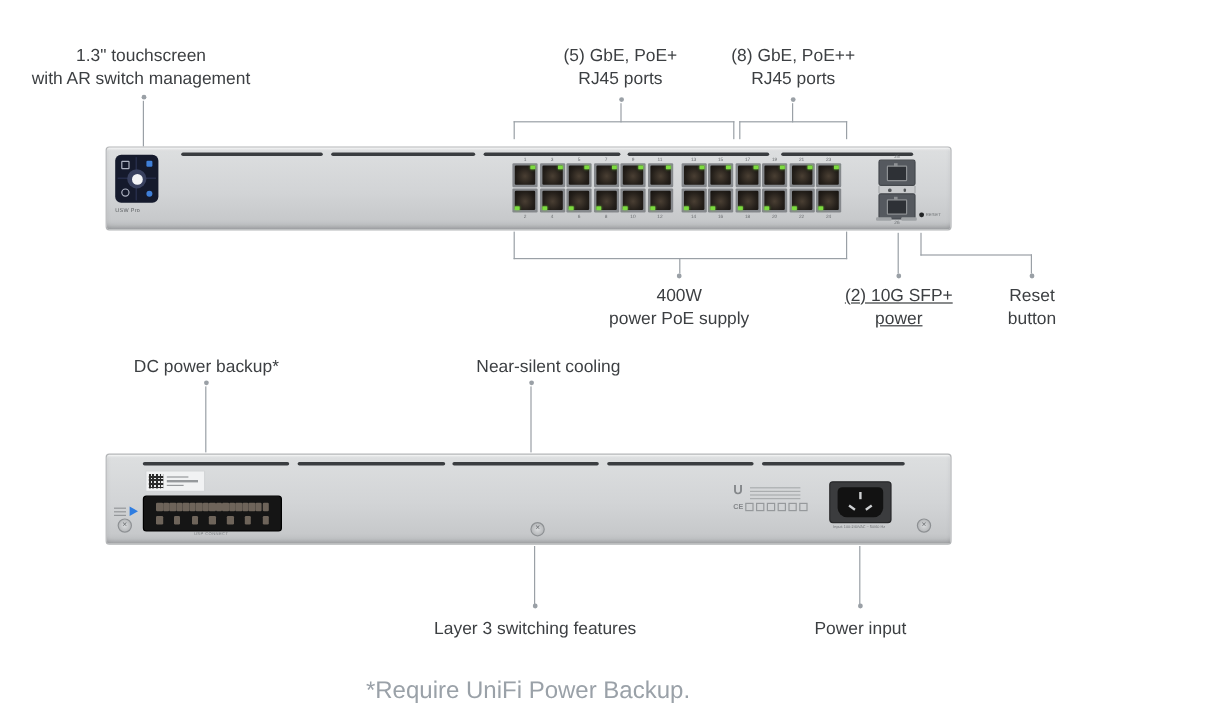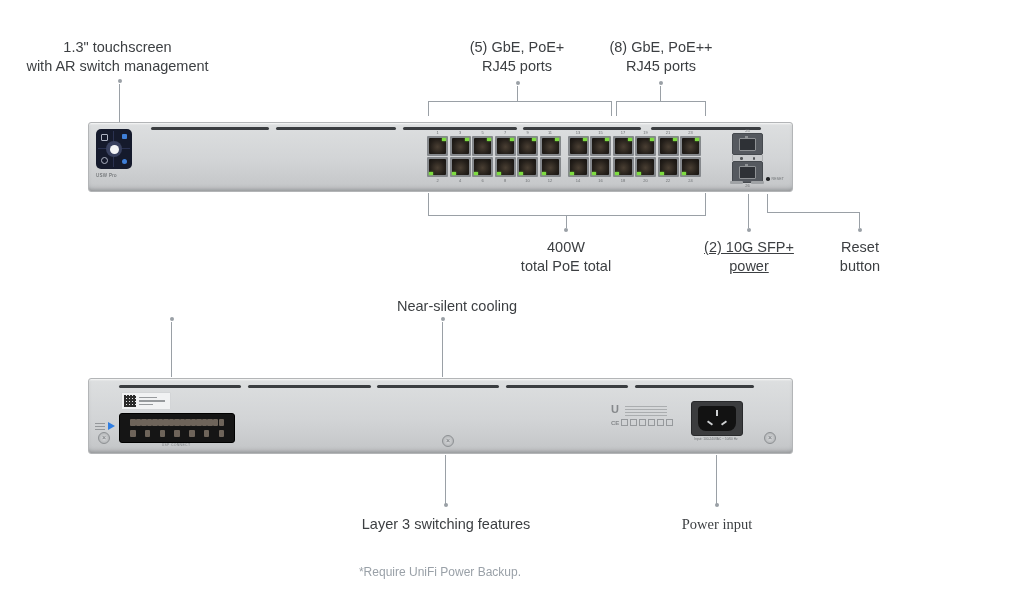--- a/index.html
+++ b/index.html
@@ -5,21 +5,21 @@
   html,body{margin:0;padding:0;background:#ffffff;}
   #canvas{position:relative;width:1024px;height:605px;background:#ffffff;overflow:hidden;
           font-family:"Liberation Sans",sans-serif;color:#3f4245;}
   
   .co-label{position:absolute;text-align:center;font-size:14.5px;line-height:19px;color:#3c3f42;}
   .co-line{position:absolute;width:1px;background:#9aa0a6;}
   .co-hline{position:absolute;height:1px;background:#9aa0a6;}
   .co-dot{position:absolute;width:4px;height:4px;border-radius:50%;background:#9aa0a6;}
   .bracket-down{position:absolute;border-top:1px solid #9aa0a6;border-left:1px solid #9aa0a6;border-right:1px solid #9aa0a6;}
   .bracket-up{position:absolute;border-bottom:1px solid #9aa0a6;border-left:1px solid #9aa0a6;border-right:1px solid #9aa0a6;}
-  .footnote{position:absolute;font-size:12px;color:#9aa1a8;text-align:center;}
+  .footnote{position:absolute;font-size:20px;color:#9aa1a8;text-align:center;}
   
   .chassis{position:absolute;left:88px;width:703px;border:1px solid #b3b5b7;border-radius:3px;
            background:linear-gradient(#dddfe0,#d2d4d6 55%,#c3c5c7);
            box-shadow:inset 0 -4px 5px -3px rgba(80,82,85,.55), inset 0 2px 2px -1px rgba(255,255,255,.8);}
   .vent{position:absolute;top:4px;height:3px;background:#3a3d40;border-radius:2px;}
   
   .screen{position:absolute;left:7px;top:6px;width:36px;height:40px;border-radius:5px;background:#151a2c;}
   .screen .vdiv{position:absolute;left:17px;top:2px;width:1px;height:36px;background:#2a3150;}
   .screen .hdiv{position:absolute;left:2px;top:19px;width:32px;height:1px;background:#2a3150;}
   .screen .ring{position:absolute;left:10px;top:12px;width:16px;height:16px;border-radius:50%;background:#39415f;}
@@ -297,39 +297,42 @@
       <div class="pin"></div>
       <div class="rlabel">RESET</div>
     </div>
   </div>
 
   <div class="bracket-up" style="left:428px;top:193px;width:276px;height:22px;"></div>
   <div class="co-line" style="left:565.5px;top:215px;height:13px;"></div>
   <div class="co-dot" style="left:564px;top:228px;"></div>
   <div class="co-label" style="left:466px;top:238px;width:200px;">
     <div>400W</div>
-    <div>total PoE total</div>
+    <div>power PoE supply</div>
   </div>
 
   <div class="co-line" style="left:748px;top:194px;height:34px;"></div>
   <div class="co-dot" style="left:746.5px;top:228px;"></div>
   <div class="co-label" style="left:689px;top:238px;width:120px;text-decoration:underline;">
     <div>(2) 10G SFP+</div>
     <div>power</div>
   </div>
 
   <div class="co-line" style="left:767px;top:194px;height:19px;"></div>
   <div class="co-hline" style="left:767px;top:212px;width:93px;"></div>
   <div class="co-line" style="left:859px;top:212px;height:16px;"></div>
   <div class="co-dot" style="left:857.5px;top:228px;"></div>
   <div class="co-label" style="left:820px;top:238px;width:80px;">
     <div>Reset</div>
     <div>button</div>
   </div>
 
+  <div class="co-label" style="left:72px;top:297px;width:200px;">
+    <div>DC power backup*</div>
+  </div>
   <div class="co-dot" style="left:169.5px;top:317px;"></div>
   <div class="co-line" style="left:171px;top:322px;height:55px;"></div>
 
   <div class="co-label" style="left:357px;top:297px;width:200px;">
     <div>Near-silent cooling</div>
   </div>
   <div class="co-dot" style="left:440.5px;top:317px;"></div>
   <div class="co-line" style="left:442px;top:322px;height:55px;"></div>
 
   <div class="chassis" style="top:378px;height:74px;">
@@ -418,18 +421,18 @@
   </div>
 
   <div class="co-line" style="left:445px;top:455px;height:49px;"></div>
   <div class="co-dot" style="left:443.5px;top:503px;"></div>
   <div class="co-label" style="left:346px;top:515px;width:200px;">
     <div>Layer 3 switching features</div>
   </div>
 
   <div class="co-line" style="left:716px;top:455px;height:49px;"></div>
   <div class="co-dot" style="left:714.5px;top:503px;"></div>
-  <div class="co-label" style="left:637px;top:515px;width:160px;font-family:Liberation Serif, serif;">
+  <div class="co-label" style="left:637px;top:515px;width:160px;">
     <div>Power input</div>
   </div>
 
   <div class="footnote" style="left:290px;top:565px;width:300px;">*Require UniFi Power Backup.</div>
 </div>
 
 </body></html>

